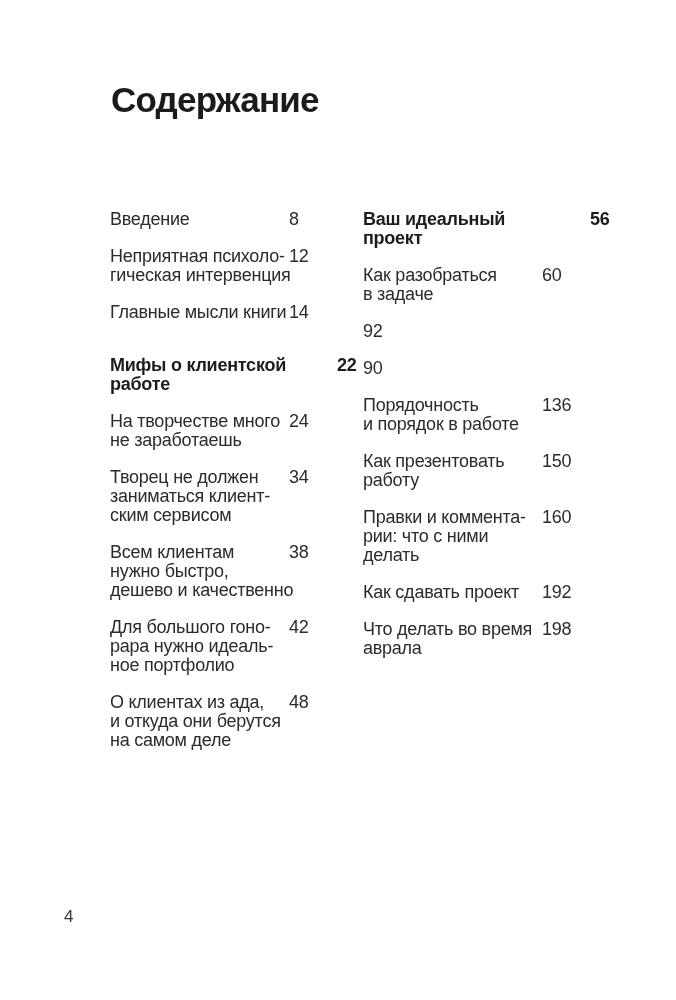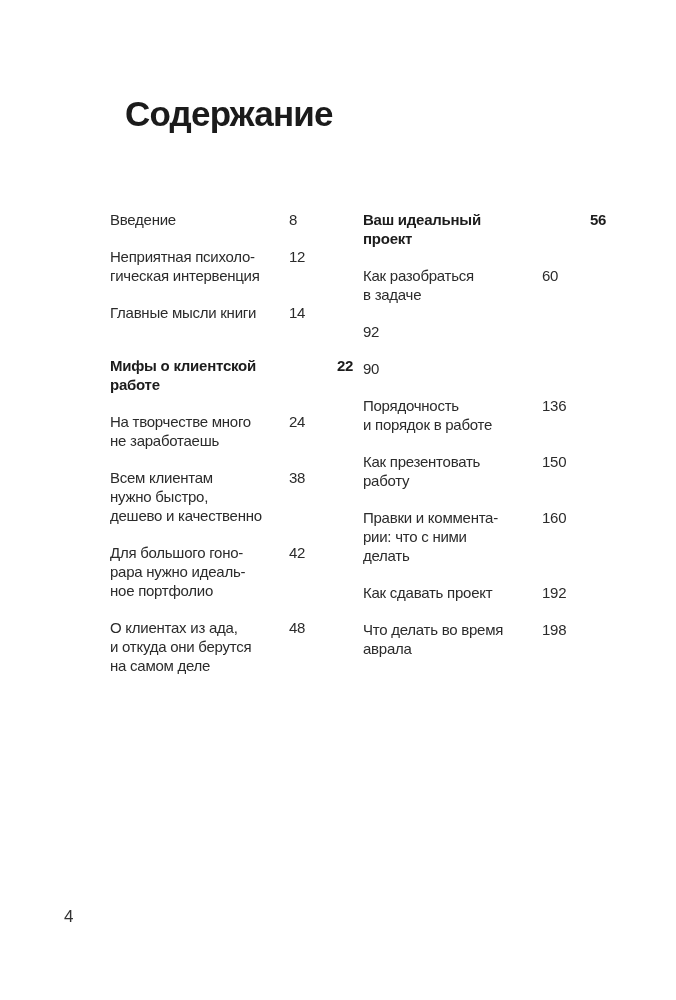--- a/index.html
+++ b/index.html
@@ -12,39 +12,39 @@
     width: 676px;
     height: 1000px;
     background: #ffffff;
     font-family: "Liberation Sans", sans-serif;
     overflow: hidden;
   }
   .heading {
     position: absolute;
     left: 109px;
     top: 80px;
-    margin: 16px;
+    margin: 2px;
     font-size: 35px;
     line-height: 1;
     font-weight: 700;
     letter-spacing: -0.8px;
     color: #1b1b1b;
   }
   .col {
     position: absolute;
     top: 210px;
     width: 250px;
   }
   .col-left  { left: 110px; }
   .col-right { left: 363px; }
   .entry {
     display: flex;
     align-items: flex-start;
     margin-bottom: 18px;
-    font-size: 15px;
+    font-size: 18px;
     line-height: 19px;
     letter-spacing: -0.25px;
     color: #2b2b2b;
   }
   .entry-title {
     flex: 0 0 179px;
     width: 179px;
     white-space: pre;
   }
   .entry-page {
@@ -88,20 +88,26 @@
       </div>
       <div class="entry section section-gap">
         <div class="entry-title">Мифы о клиентской
 работе</div>
         <div class="entry-page">22</div>
       </div>
       <div class="entry">
         <div class="entry-title">На творчестве много
 не заработаешь</div>
         <div class="entry-page">24</div>
+      </div>
+      <div class="entry">
+        <div class="entry-title">Творец не должен
+заниматься клиент-
+ским сервисом</div>
+        <div class="entry-page">34</div>
       </div>
       <div class="entry">
         <div class="entry-title">Всем клиентам
 нужно быстро,
 дешево и качественно</div>
         <div class="entry-page">38</div>
       </div>
       <div class="entry">
         <div class="entry-title">Для большого гоно-
 рара нужно идеаль-

